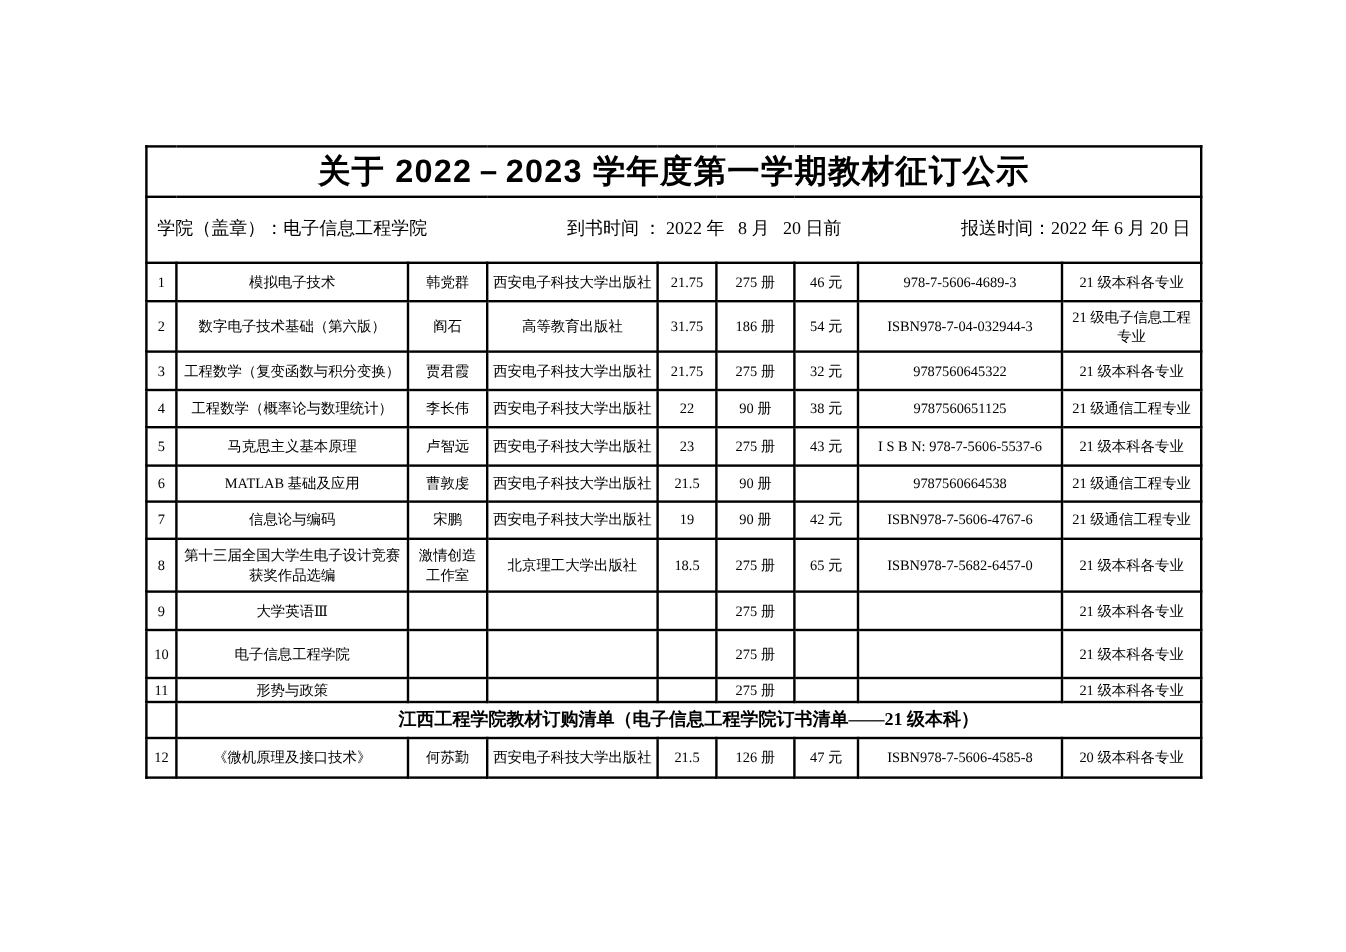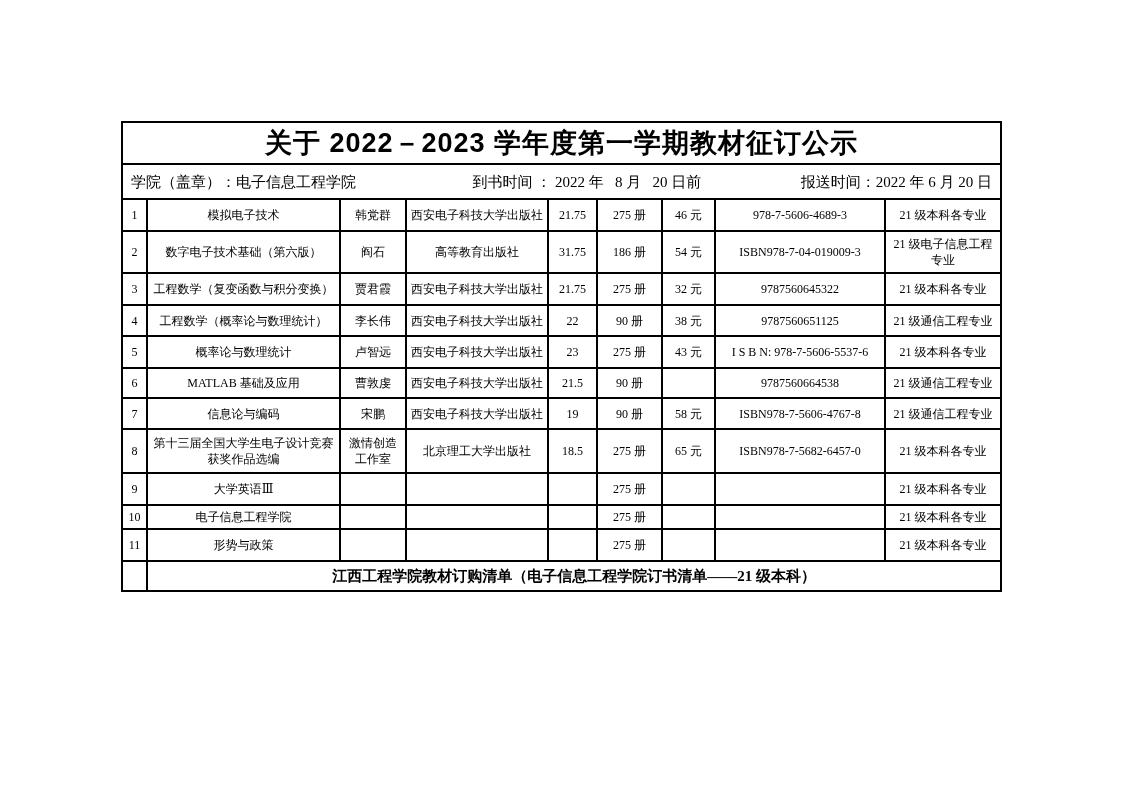--- a/index.html
+++ b/index.html
@@ -33,21 +33,21 @@
     height: 32px;
     font-family: "Liberation Sans", "DejaVu Sans", sans-serif;
     font-weight: bold;
     font-size: 27px;
     letter-spacing: 1px;
     padding: 2px 0;
   }
   tr.info-row td {
     height: 35px;
     font-size: 15px;
-    padding: 6px 8px;
+    padding: 16px 8px;
   }
   .info-flex {
     display: flex;
     justify-content: space-between;
     align-items: center;
     width: 100%;
   }
   .info-flex span { white-space: pre; }
   .info-flex .mid { margin-left: 17px; }
   tr.header-row th { height: 40px; font-size: 12.5px; }
@@ -100,21 +100,21 @@
           <td>21 级本科各专业</td>
         </tr>
         <tr style="height: 42px;">
           <td class="cell-num">2</td>
           <td>数字电子技术基础（第六版）</td>
           <td>阎石</td>
           <td>高等教育出版社</td>
           <td class="cell-num">31.75</td>
           <td class="cell-num">186 册</td>
           <td class="cell-num">54 元</td>
-          <td class="cell-isbn">ISBN978-7-04-019009-3</td>
+          <td class="cell-isbn">ISBN978-7-04-032944-3</td>
           <td>21 级电子信息工程专业</td>
         </tr>
         <tr style="height: 32px;">
           <td class="cell-num">3</td>
           <td>工程数学（复变函数与积分变换）</td>
           <td>贾君霞</td>
           <td>西安电子科技大学出版社</td>
           <td class="cell-num">21.75</td>
           <td class="cell-num">275 册</td>
           <td class="cell-num">32 元</td>
@@ -127,21 +127,21 @@
           <td>李长伟</td>
           <td>西安电子科技大学出版社</td>
           <td class="cell-num">22</td>
           <td class="cell-num">90 册</td>
           <td class="cell-num">38 元</td>
           <td class="cell-isbn">9787560651125</td>
           <td>21 级通信工程专业</td>
         </tr>
         <tr style="height: 32px;">
           <td class="cell-num">5</td>
-          <td>概率论与数理统计</td>
+          <td>马克思主义基本原理</td>
           <td>卢智远</td>
           <td>西安电子科技大学出版社</td>
           <td class="cell-num">23</td>
           <td class="cell-num">275 册</td>
           <td class="cell-num">43 元</td>
           <td class="cell-isbn">I S B N: 978-7-5606-5537-6</td>
           <td>21 级本科各专业</td>
         </tr>
         <tr style="height: 30px;">
           <td class="cell-num">6</td>
@@ -154,22 +154,22 @@
           <td class="cell-isbn">9787560664538</td>
           <td>21 级通信工程专业</td>
         </tr>
         <tr style="height: 31px;">
           <td class="cell-num">7</td>
           <td>信息论与编码</td>
           <td>宋鹏</td>
           <td>西安电子科技大学出版社</td>
           <td class="cell-num">19</td>
           <td class="cell-num">90 册</td>
-          <td class="cell-num">58 元</td>
-          <td class="cell-isbn">ISBN978-7-5606-4767-8</td>
+          <td class="cell-num">42 元</td>
+          <td class="cell-isbn">ISBN978-7-5606-4767-6</td>
           <td>21 级通信工程专业</td>
         </tr>
         <tr style="height: 44px;">
           <td class="cell-num">8</td>
           <td>第十三届全国大学生电子设计竞赛获奖作品选编</td>
           <td>激情创造工作室</td>
           <td>北京理工大学出版社</td>
           <td class="cell-num">18.5</td>
           <td class="cell-num">275 册</td>
           <td class="cell-num">65 元</td>
@@ -180,41 +180,52 @@
           <td class="cell-num">9</td>
           <td>大学英语Ⅲ</td>
           <td></td>
           <td></td>
           <td class="cell-num"></td>
           <td class="cell-num">275 册</td>
           <td class="cell-num"></td>
           <td class="cell-isbn"></td>
           <td>21 级本科各专业</td>
         </tr>
-        <tr style="height: 24px;">
+        <tr style="height: 40px;">
           <td class="cell-num">10</td>
           <td>电子信息工程学院</td>
           <td></td>
           <td></td>
           <td class="cell-num"></td>
           <td class="cell-num">275 册</td>
           <td class="cell-num"></td>
           <td class="cell-isbn"></td>
           <td>21 级本科各专业</td>
         </tr>
-        <tr style="height: 32px;">
+        <tr style="height: 20px;">
           <td class="cell-num">11</td>
           <td>形势与政策</td>
           <td></td>
           <td></td>
           <td class="cell-num"></td>
           <td class="cell-num">275 册</td>
           <td class="cell-num"></td>
           <td class="cell-isbn"></td>
           <td>21 级本科各专业</td>
         </tr>
         <tr class="section-row" style="height: 30px;">
           <td></td>
           <td colspan="8">江西工程学院教材订购清单（电子信息工程学院订书清单——21 级本科）</td>
+        </tr>
+        <tr style="height: 33px;">
+          <td class="cell-num">12</td>
+          <td>《微机原理及接口技术》</td>
+          <td>何苏勤</td>
+          <td>西安电子科技大学出版社</td>
+          <td class="cell-num">21.5</td>
+          <td class="cell-num">126 册</td>
+          <td class="cell-num">47 元</td>
+          <td class="cell-isbn">ISBN978-7-5606-4585-8</td>
+          <td>20 级本科各专业</td>
         </tr>
       </tbody>
   </table>
 </div>
 
 </body></html>

